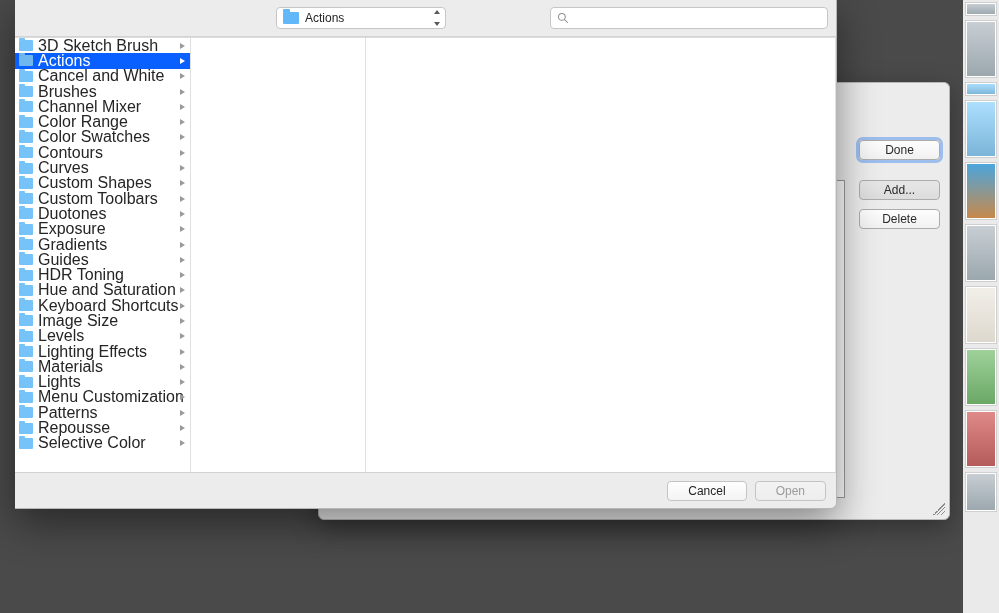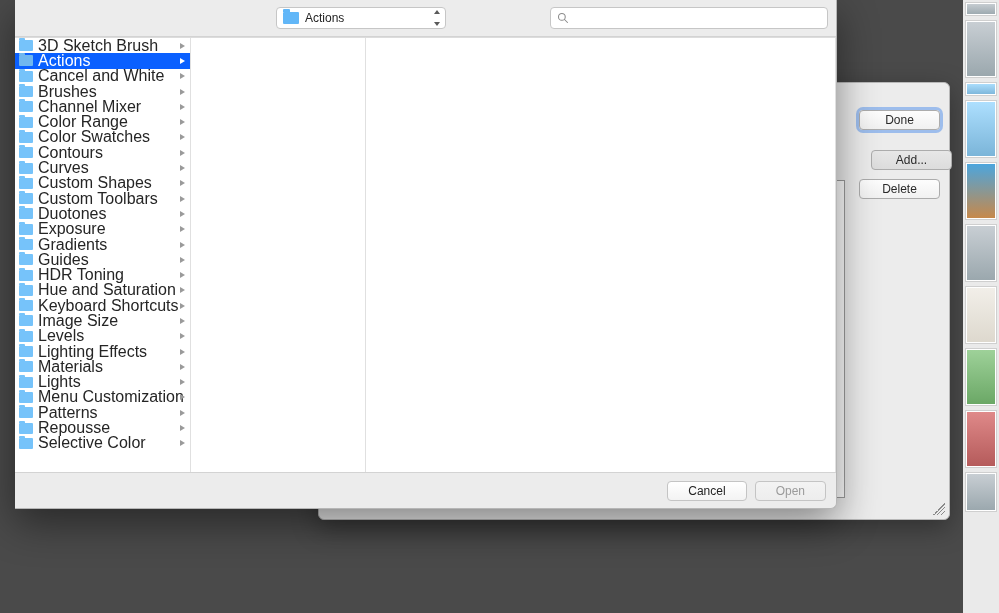--- a/index.html
+++ b/index.html
@@ -17,20 +17,21 @@
     box-shadow: 0 8px 26px rgba(0,0,0,.35);
   }
   .under-panel .rp-button {
     position: absolute;
     width: 81px; height: 20px;
     background: linear-gradient(#fdfdfd,#f1f1f1);
     border: 1px solid #acacac; border-radius: 4px;
     font-size: 12px; color: #2a2a2a;
     display: flex; align-items: center; justify-content: center;
     cursor: default;
+    margin-top: 30px;
   }
   .under-panel .rp-button.primary { box-shadow: 0 0 0 3px rgba(62,133,238,.45); }
   .under-panel .rp-button.active  { background: linear-gradient(#e7e7e7,#dcdcdc); }
   .under-panel .view-bar {
     position: absolute;
     left: 484px; top: 76px; width: 28px; height: 18px;
     border: 1px solid #b0b0b0; border-radius: 3px;
     background: #fff; display:flex; align-items:center; justify-content:center;
   }
   .under-panel .list-out  {
@@ -174,21 +175,21 @@
   .tint-paper { background: linear-gradient(#f2efe9,#ddd8cd); }
 
   .list-icon { width:12px; height:10px; }
   .list-icon div { height:2px; background:#6a6a6a; margin-bottom:2px; }
 </style>
 </head>
 <body>
 
 <div class="under-panel">
   <div class="rp-button primary" style="left:540px; top:27px;">Done</div>
-  <div class="rp-button active" style="left:552px; top:67px;">Add...</div>
+  <div class="rp-button active" style="left:540px; top:67px;">Add...</div>
   <div class="rp-button" style="left:540px; top:96px;">Delete</div>
 
   <div class="view-bar">
     <span class="list-icon">
       <div></div>
         <div></div>
         <div></div>
     </span>
   </div>
   <div class="list-out"></div>

